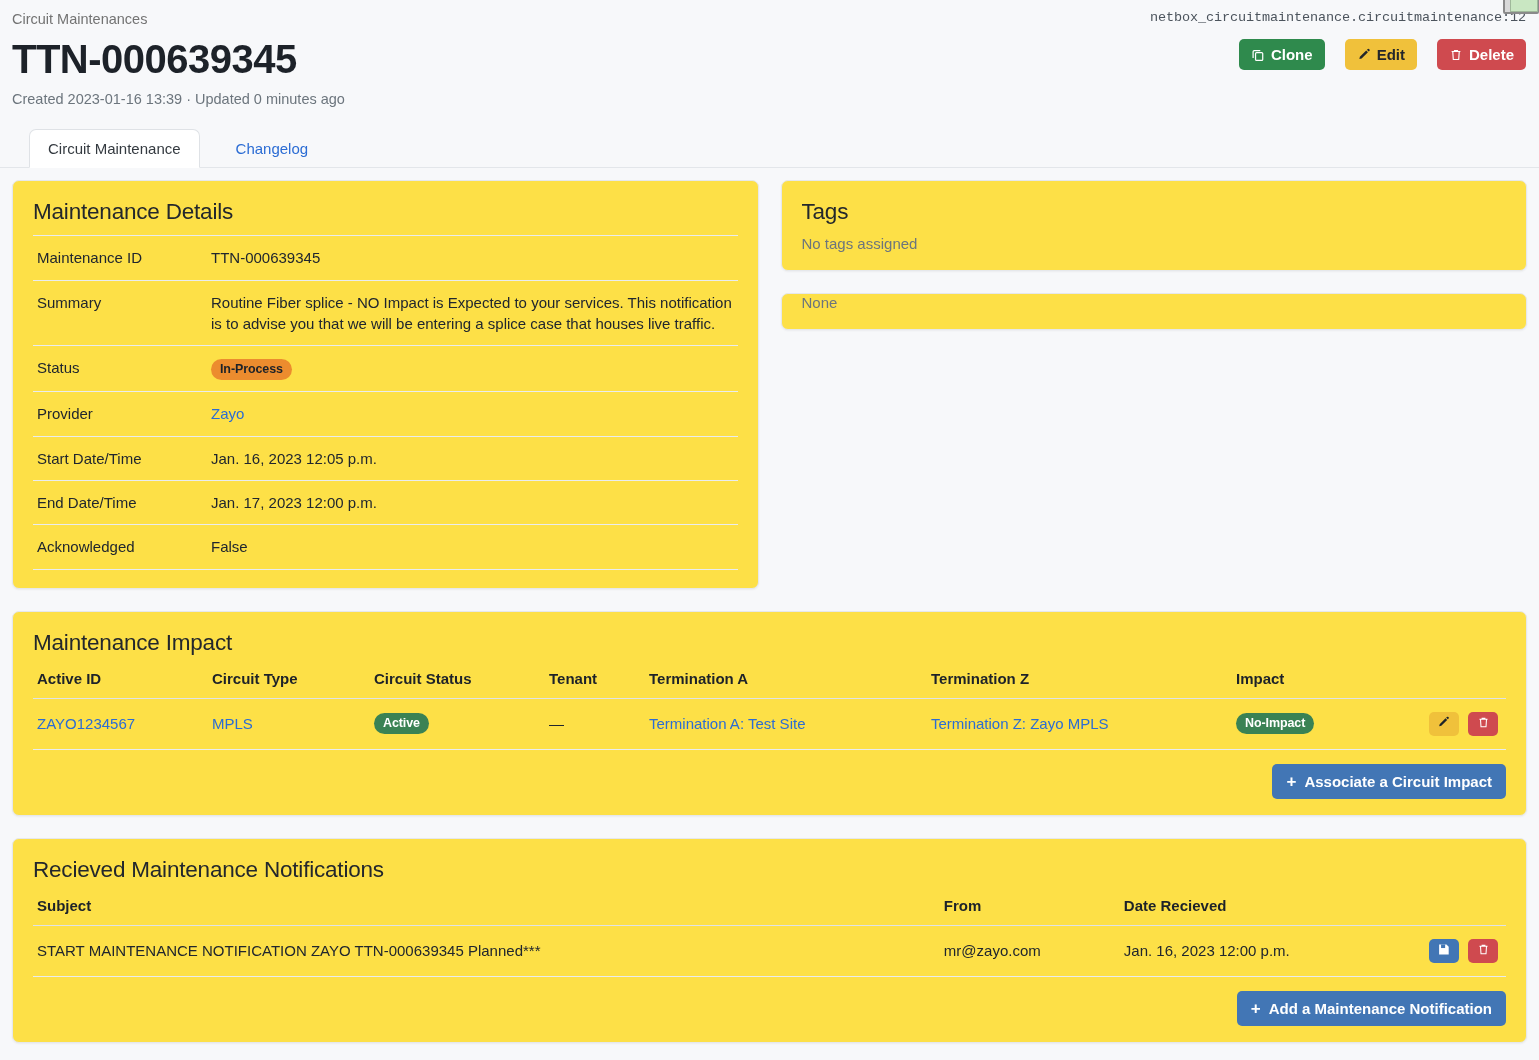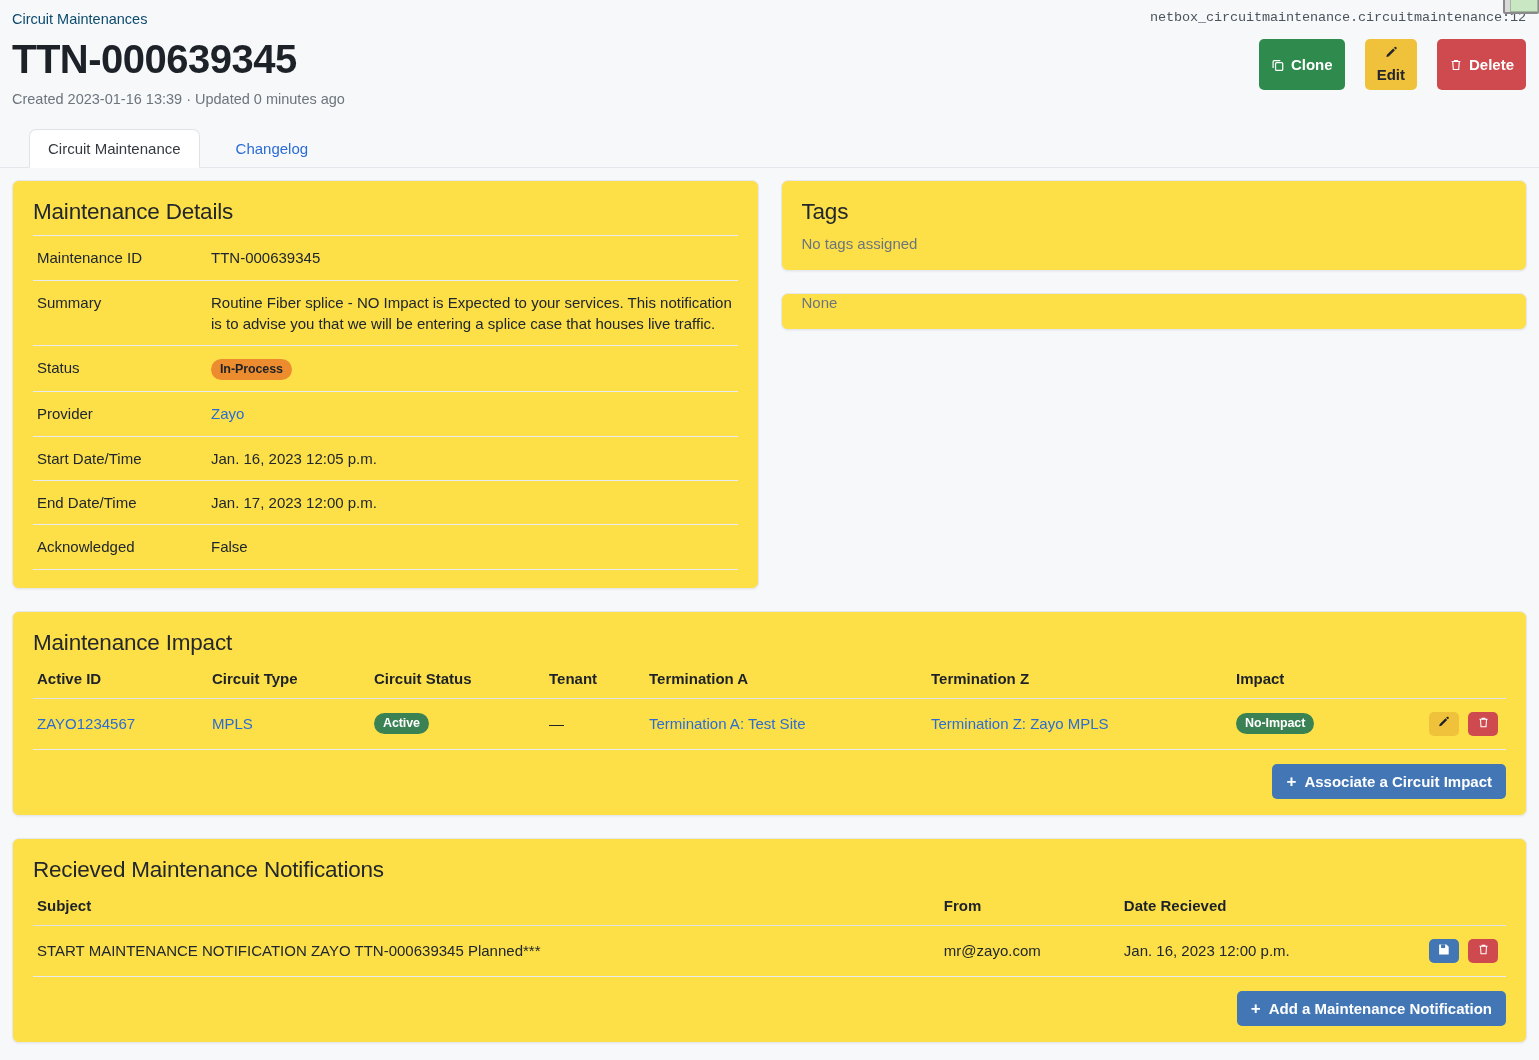--- a/index.html
+++ b/index.html
@@ -9,21 +9,21 @@
     width: 1539px; height: 1060px;
     background: #f7f8fa;
     font-family: "Liberation Sans", sans-serif;
     color: #20262e;
     overflow: hidden;
   }
   a { text-decoration: none; }
 
   
   .page-header { position: relative; padding: 10px 12px 0 12px; }
-  .breadcrumb { font-size: 14.5px; color: #0c4a6e; line-height: 1.3; }
+  .breadcrumb { font-size: 14.5px; color: #737373; line-height: 1.3; }
   .page-title {
     font-size: 40px; font-weight: 700; letter-spacing: -0.5px;
     margin: 8px 0 0 0; color: #1d2229;
   }
   .page-meta { font-size: 14.5px; color: #6c757d; margin-top: 9px; }
 
   .objid {
     position: absolute; right: 13px; top: 10px;
     font-family: "Liberation Mono", "DejaVu Sans Mono", monospace;
     font-size: 13.5px; color: #4c545d; letter-spacing: -0.1px;
@@ -45,21 +45,21 @@
   }
   .btn {
     display: inline-flex; align-items: center; gap: 6px;
     border: none; border-radius: 5px;
     font-size: 15px; font-weight: 600;
     padding: 7px 12px; cursor: pointer;
     font-family: "Liberation Sans", sans-serif;
     line-height: 1.15;
   }
   .btn-clone  { background: #2f8a4d; color: #fff; }
-  .btn-edit   { background: #f0c13b; color: #23262b; flex-direction: column; }
+  .btn-edit   { background: #f0c13b; color: #23262b; }
   .btn-delete { background: #cf4a4f; color: #fff; }
   .btn svg { display: block; }
 
   
   .tabs {
     margin: 22px 0 0 12px; display: flex; align-items: flex-end;
     position: relative; z-index: 2;
   }
   .tab {
     font-size: 15px; padding: 9px 18px; cursor: pointer;

